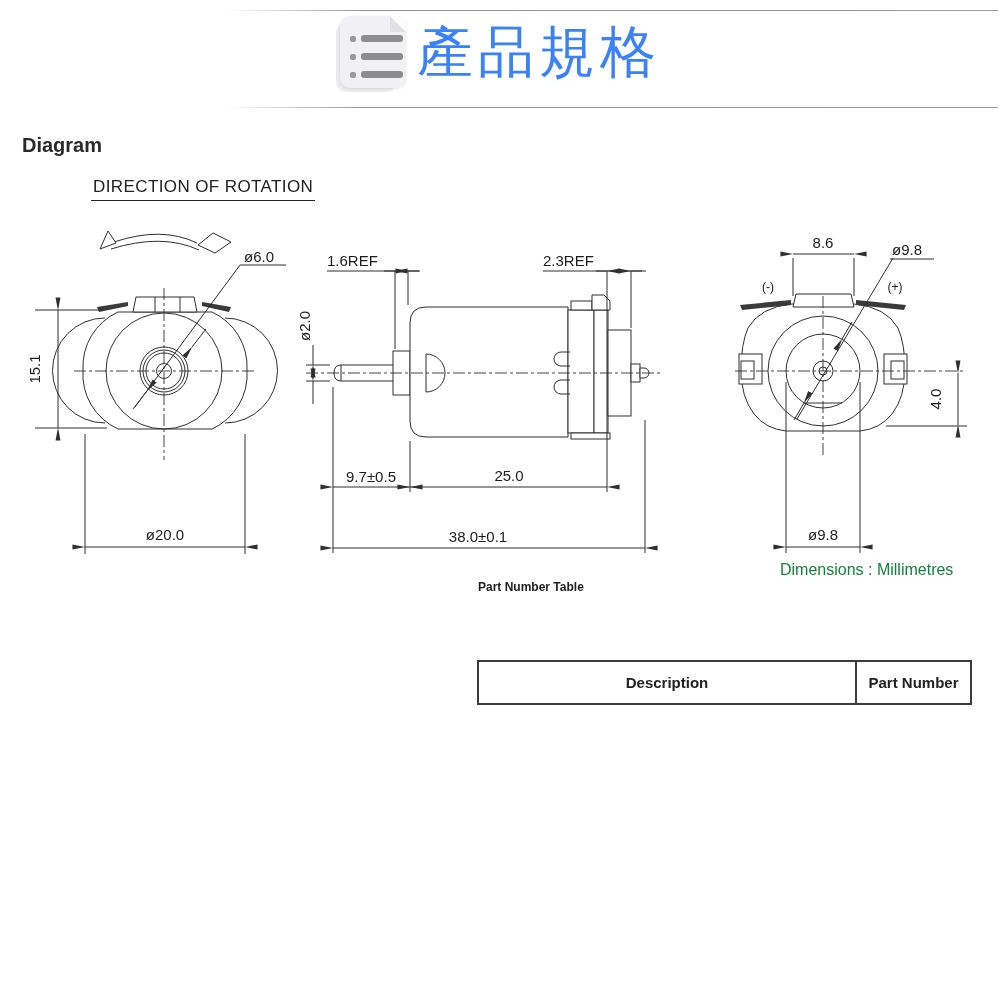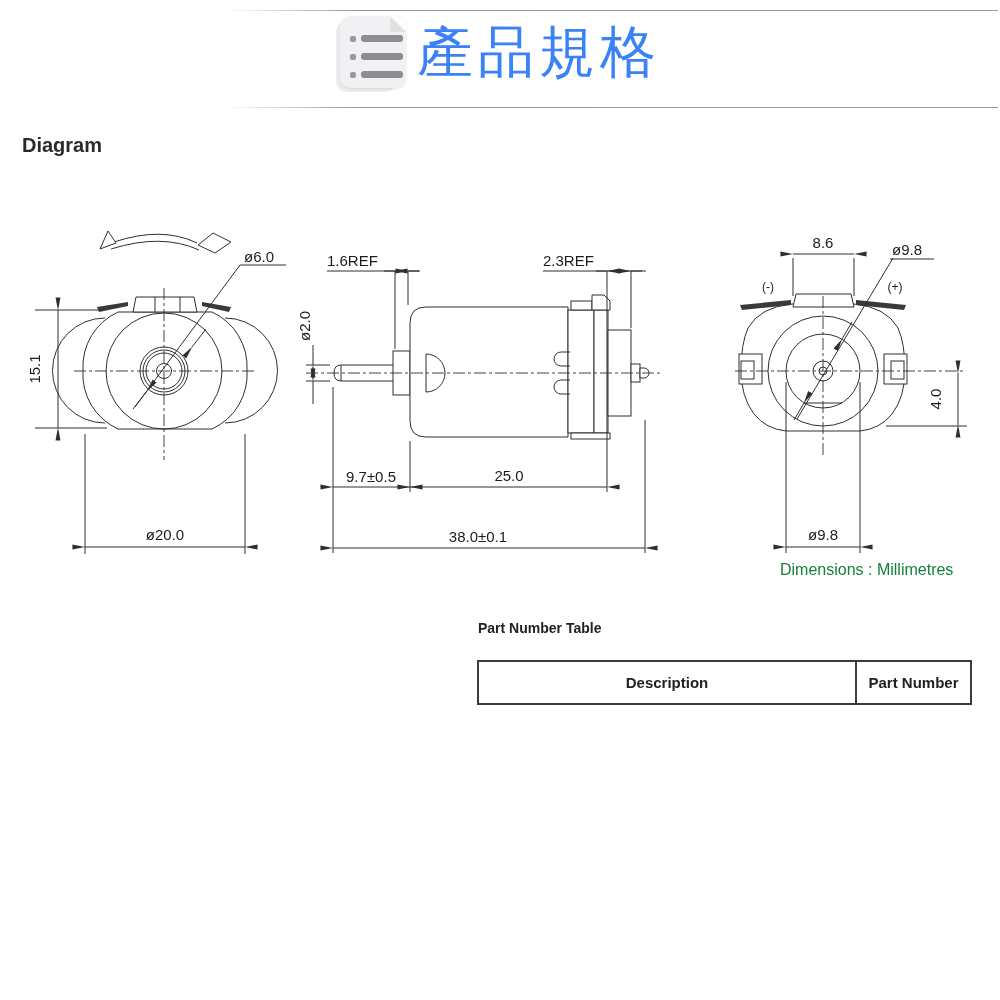--- a/index.html
+++ b/index.html
@@ -26,21 +26,21 @@
   .units-note{position:absolute;left:780px;top:561px;font-size:16px;color:#15803d;}
   
   .drawing{position:absolute;left:0;top:0;width:1000px;height:1000px;}
   .drawing text{font-family:"Liberation Sans","DejaVu Sans",sans-serif;font-size:15px;fill:#1c1c1c;}
   .drawing .small{font-size:12px;}
   .ln{stroke:#2f2f2f;stroke-width:1;fill:none;}
   .fw{stroke:#2f2f2f;stroke-width:1;fill:#ffffff;}
   .cl{stroke:#2f2f2f;stroke-width:0.9;fill:none;stroke-dasharray:12 3 3 3;}
   .wing{fill:#3a3a3a;stroke:none;}
   
-  .h-table{position:absolute;left:478px;top:620px;font-size:14px;font-weight:bold;color:#1f1f1f;}
+  .h-table{position:absolute;left:478px;top:580px;font-size:12px;font-weight:bold;color:#1f1f1f;}
   table.pnt{position:absolute;left:477px;top:660px;border-collapse:collapse;table-layout:fixed;width:493px;
             font-size:15px;color:#2c2c2c;}
   table.pnt th,table.pnt td{border:2px solid #3c3c3c;text-align:center;padding:8px;}
   table.pnt th{height:25px;font-weight:bold;color:#222;}
   table.pnt td{height:24px;}
   .col-desc{width:378px;} .col-part{width:115px;}
 </style>
 </head>
 <body>
 
@@ -56,20 +56,21 @@
       <div class="doc-bar" style="top:37px;"></div>
       <div class="doc-bar" style="top:55px;"></div>
       <div class="doc-dot" style="top:20px;"></div>
       <div class="doc-dot" style="top:38px;"></div>
       <div class="doc-dot" style="top:56px;"></div>
     </div>
   </div>
   <div class="app-title">產品規格</div>
 
   <div class="h-diagram">Diagram</div>
+  <div class="rot-label">DIRECTION OF ROTATION</div>
   <div class="units-note">Dimensions : Millimetres</div>
 
   <svg class="drawing" viewBox="0 0 1000 1000">
     <defs>
       <marker id="arw" viewBox="0 0 12 6" refX="0.4" refY="3" markerWidth="13" markerHeight="6.5" orient="auto-start-reverse">
           <path d="M0,3 L12,5.3 L12,0.7 Z" fill="#2f2f2f"></path>
         </marker>
     </defs>
 
     <g>

